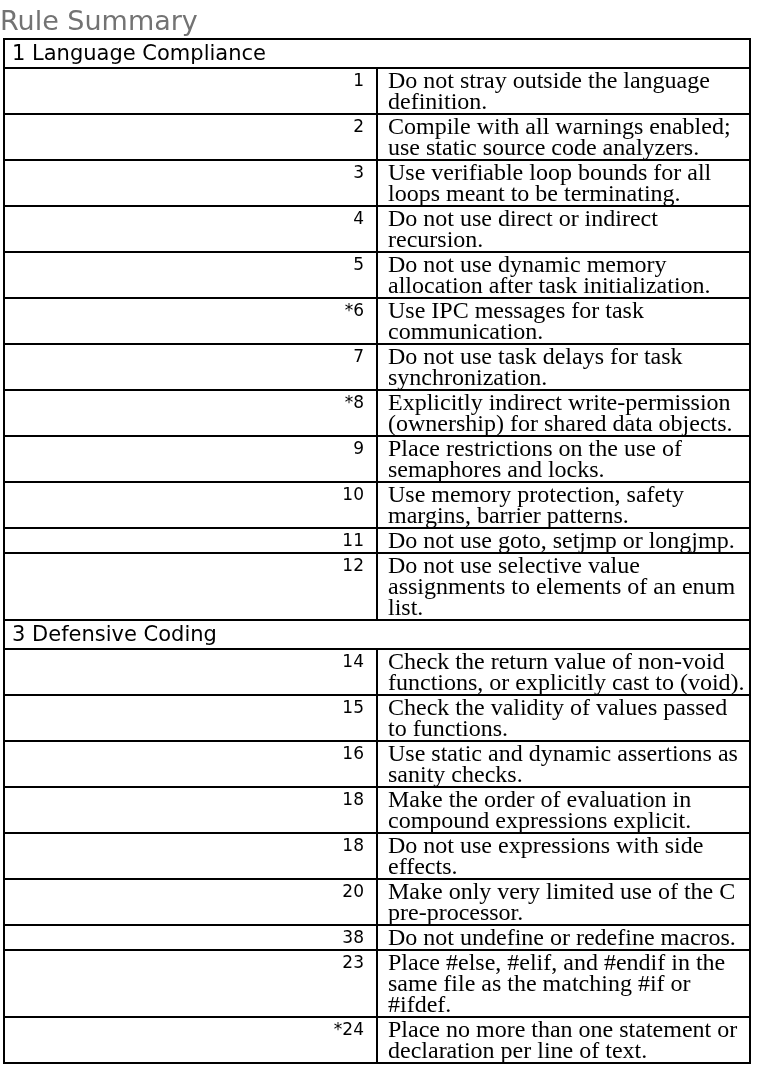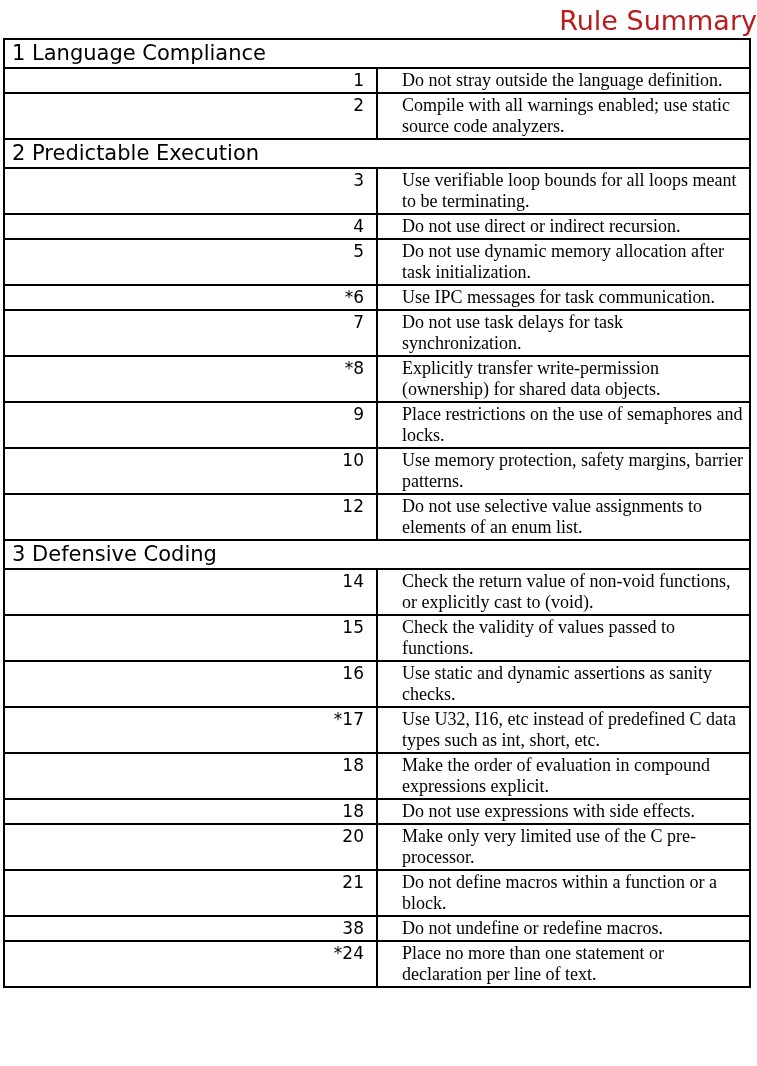--- a/index.html
+++ b/index.html
@@ -12,24 +12,24 @@
   .page {
     width: 757px;
     height: 1066px;
     background: #ffffff;
     color: #000000;
     font-family: "DejaVu Sans", "Liberation Sans", sans-serif;
     overflow: hidden;
   }
   h1.title {
     margin: 5px 0 2px 0;
-    text-align: right;
+    text-align: left;
     font-size: 27px;
     font-weight: 400;
-    color: #b91c1c;
+    color: #737373;
     letter-spacing: 0px;
     font-family: "DejaVu Sans", sans-serif;
   }
   table.rules {
     border-collapse: collapse;
     margin-left: 3px;
     width: 748px;
     table-layout: fixed;
   }
   table.rules td {
@@ -49,23 +49,23 @@
     vertical-align: top;
     font-family: "DejaVu Sans", sans-serif;
     font-size: 17px;
     line-height: 21px;
     padding: 1px 12px 1px 2px;
     height: 24px;
   }
   td.txt {
     vertical-align: top;
     font-family: "Liberation Serif", "DejaVu Serif", serif;
-    font-size: 18px;
+    font-size: 24px;
     line-height: 21px;
-    padding: 1px 4px 1px 24px;
+    padding: 1px 4px 1px 10px;
   }
 </style>
 </head>
 <body>
 
 <div class="page">
   <h1 class="title">Rule Summary</h1>
   <table class="rules">
     <tbody>
         <tr class="section-row">
@@ -76,23 +76,20 @@
             <div>1</div>
           </td>
           <td class="txt"><span>Do not stray outside the language definition.</span></td>
         </tr>
         <tr class="rule-row">
           <td class="num">
             <div>2</div>
           </td>
           <td class="txt"><span>Compile with all warnings enabled; use static source code analyzers.</span></td>
         </tr>
-        <tr class="section-row">
-          <td colspan="2"><span>2 Predictable Execution</span></td>
-        </tr>
         <tr class="rule-row">
           <td class="num">
             <div>3</div>
           </td>
           <td class="txt"><span>Use verifiable loop bounds for all loops meant to be terminating.</span></td>
         </tr>
         <tr class="rule-row">
           <td class="num">
             <div>4</div>
           </td>
@@ -113,33 +110,39 @@
         <tr class="rule-row">
           <td class="num">
             <div>7</div>
           </td>
           <td class="txt"><span>Do not use task delays for task synchronization.</span></td>
         </tr>
         <tr class="rule-row">
           <td class="num">
             <div>*8</div>
           </td>
-          <td class="txt"><span>Explicitly transfer write-permission (ownership) for shared data objects.</span></td>
+          <td class="txt"><span>Explicitly indirect write-permission (ownership) for shared data objects.</span></td>
         </tr>
         <tr class="rule-row">
           <td class="num">
             <div>9</div>
           </td>
           <td class="txt"><span>Place restrictions on the use of semaphores and locks.</span></td>
         </tr>
         <tr class="rule-row">
           <td class="num">
             <div>10</div>
           </td>
           <td class="txt"><span>Use memory protection, safety margins, barrier patterns.</span></td>
+        </tr>
+        <tr class="rule-row">
+          <td class="num">
+            <div>11</div>
+          </td>
+          <td class="txt"><span>Do not use goto, setjmp or longjmp.</span></td>
         </tr>
         <tr class="rule-row">
           <td class="num">
             <div>12</div>
           </td>
           <td class="txt"><span>Do not use selective value assignments to elements of an enum list.</span></td>
         </tr>
         <tr class="section-row">
           <td colspan="2"><span>3 Defensive Coding</span></td>
         </tr>
@@ -156,53 +159,47 @@
           <td class="txt"><span>Check the validity of values passed to functions.</span></td>
         </tr>
         <tr class="rule-row">
           <td class="num">
             <div>16</div>
           </td>
           <td class="txt"><span>Use static and dynamic assertions as sanity checks.</span></td>
         </tr>
         <tr class="rule-row">
           <td class="num">
-            <div>*17</div>
-          </td>
-          <td class="txt"><span>Use U32, I16, etc instead of predefined C data types such as int, short, etc.</span></td>
-        </tr>
-        <tr class="rule-row">
-          <td class="num">
             <div>18</div>
           </td>
           <td class="txt"><span>Make the order of evaluation in compound expressions explicit.</span></td>
         </tr>
         <tr class="rule-row">
           <td class="num">
             <div>18</div>
           </td>
           <td class="txt"><span>Do not use expressions with side effects.</span></td>
         </tr>
         <tr class="rule-row">
           <td class="num">
             <div>20</div>
           </td>
           <td class="txt"><span>Make only very limited use of the C pre-processor.</span></td>
         </tr>
         <tr class="rule-row">
           <td class="num">
-            <div>21</div>
-          </td>
-          <td class="txt"><span>Do not define macros within a function or a block.</span></td>
-        </tr>
-        <tr class="rule-row">
-          <td class="num">
             <div>38</div>
           </td>
           <td class="txt"><span>Do not undefine or redefine macros.</span></td>
+        </tr>
+        <tr class="rule-row">
+          <td class="num">
+            <div>23</div>
+          </td>
+          <td class="txt"><span>Place #else, #elif, and #endif in the same file as the matching #if or #ifdef.</span></td>
         </tr>
         <tr class="rule-row">
           <td class="num">
             <div>*24</div>
           </td>
           <td class="txt"><span>Place no more than one statement or declaration per line of text.</span></td>
         </tr>
       </tbody>
   </table>
 

